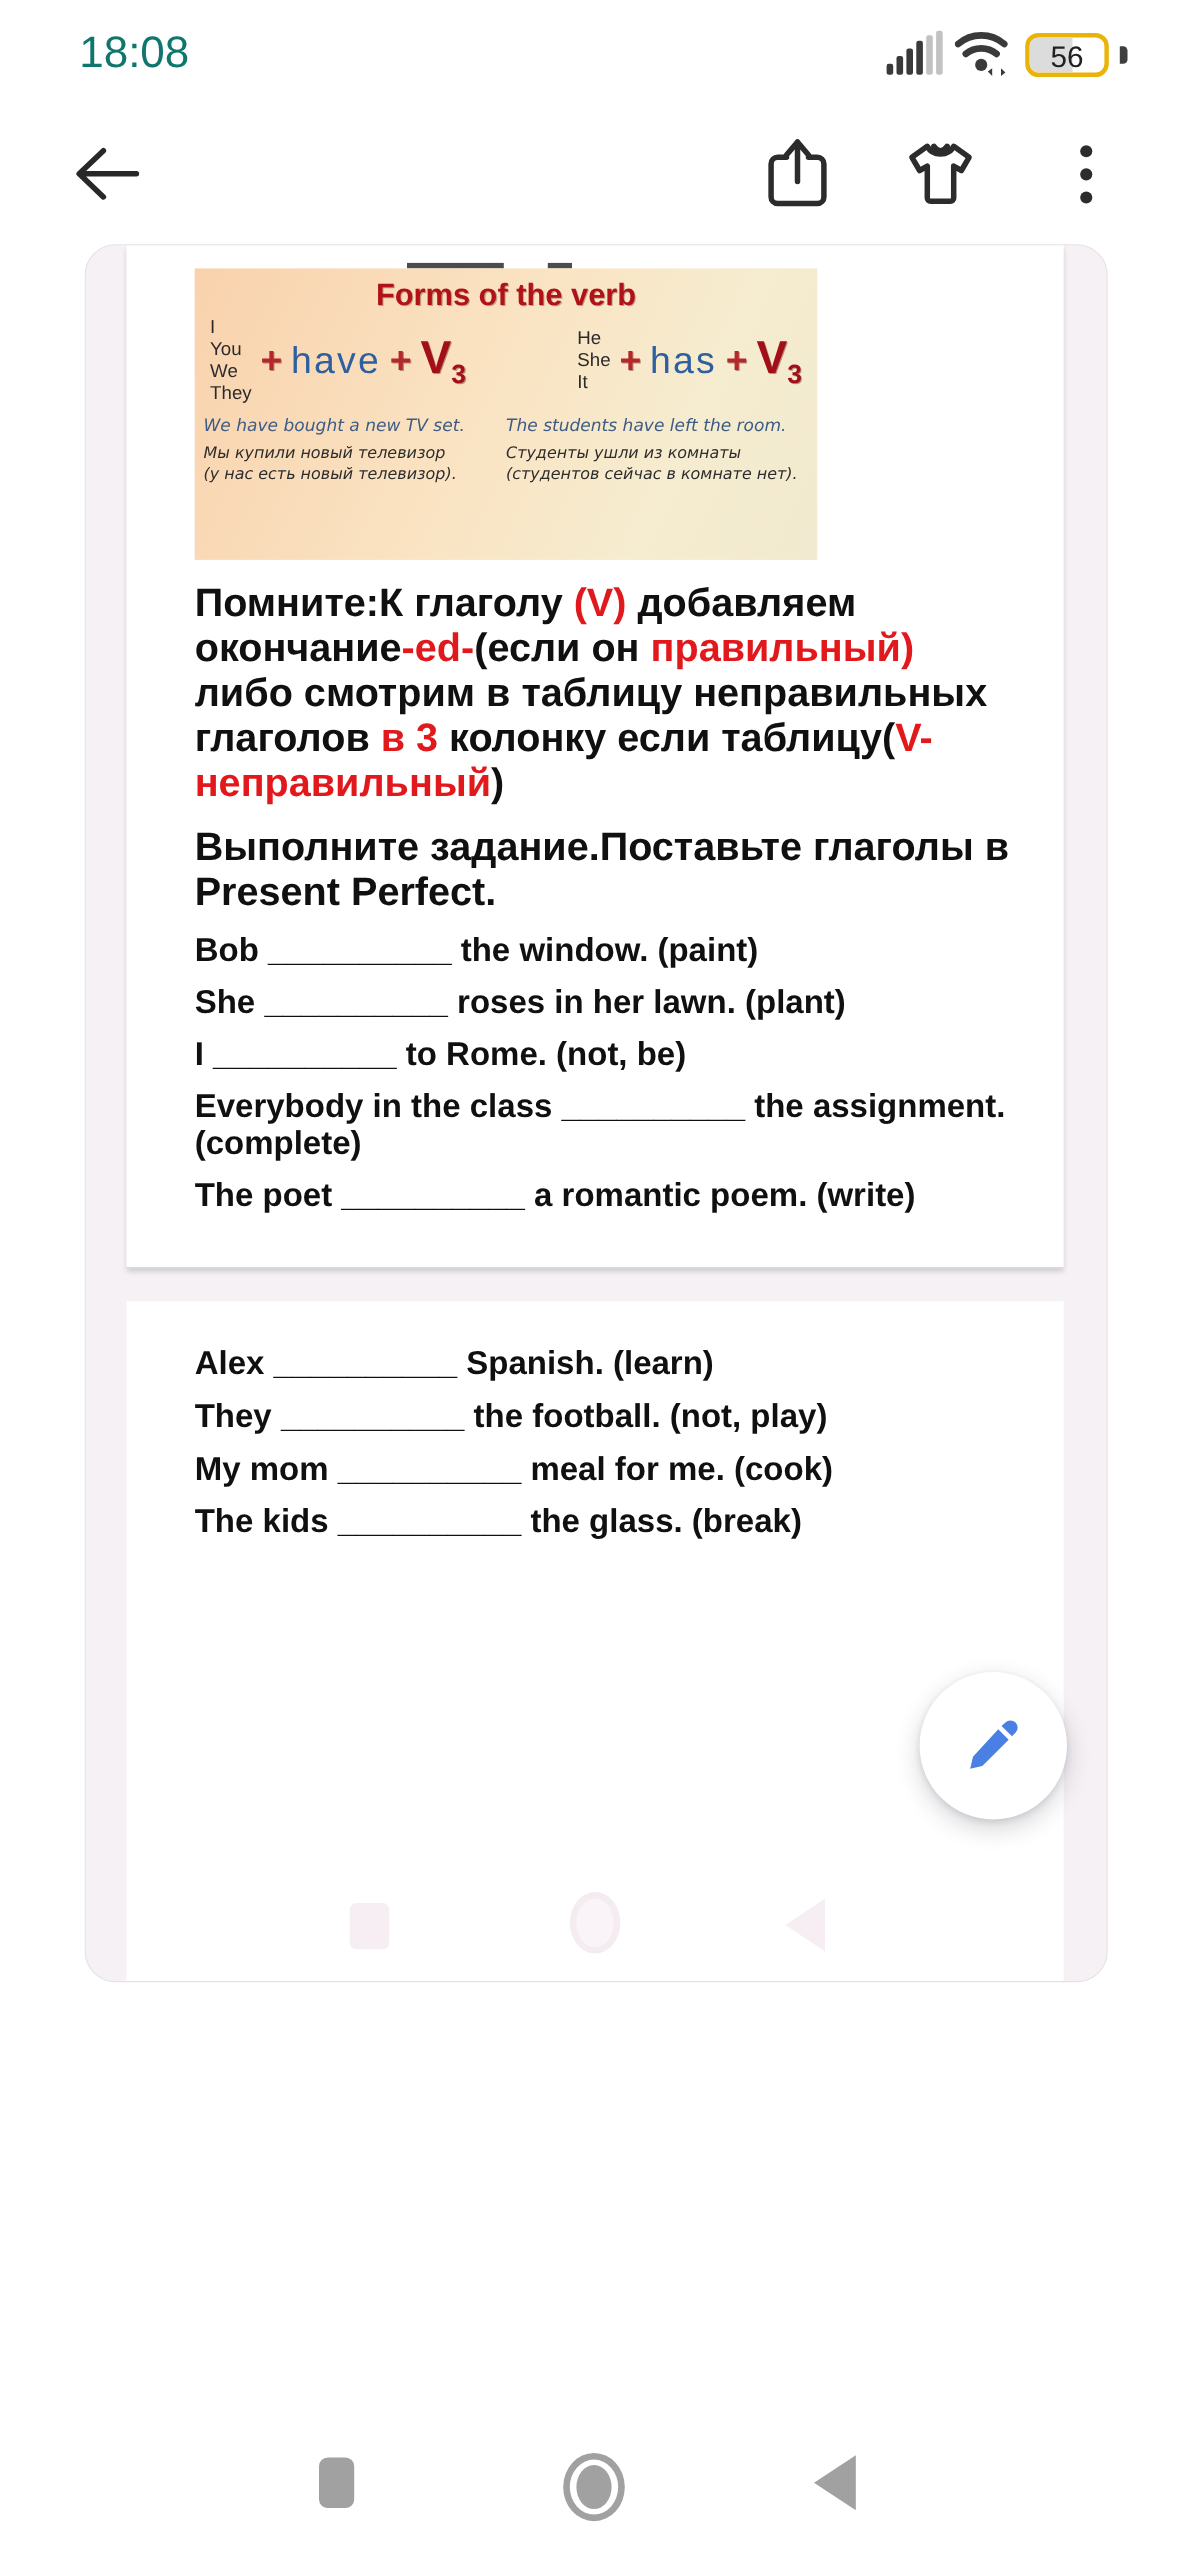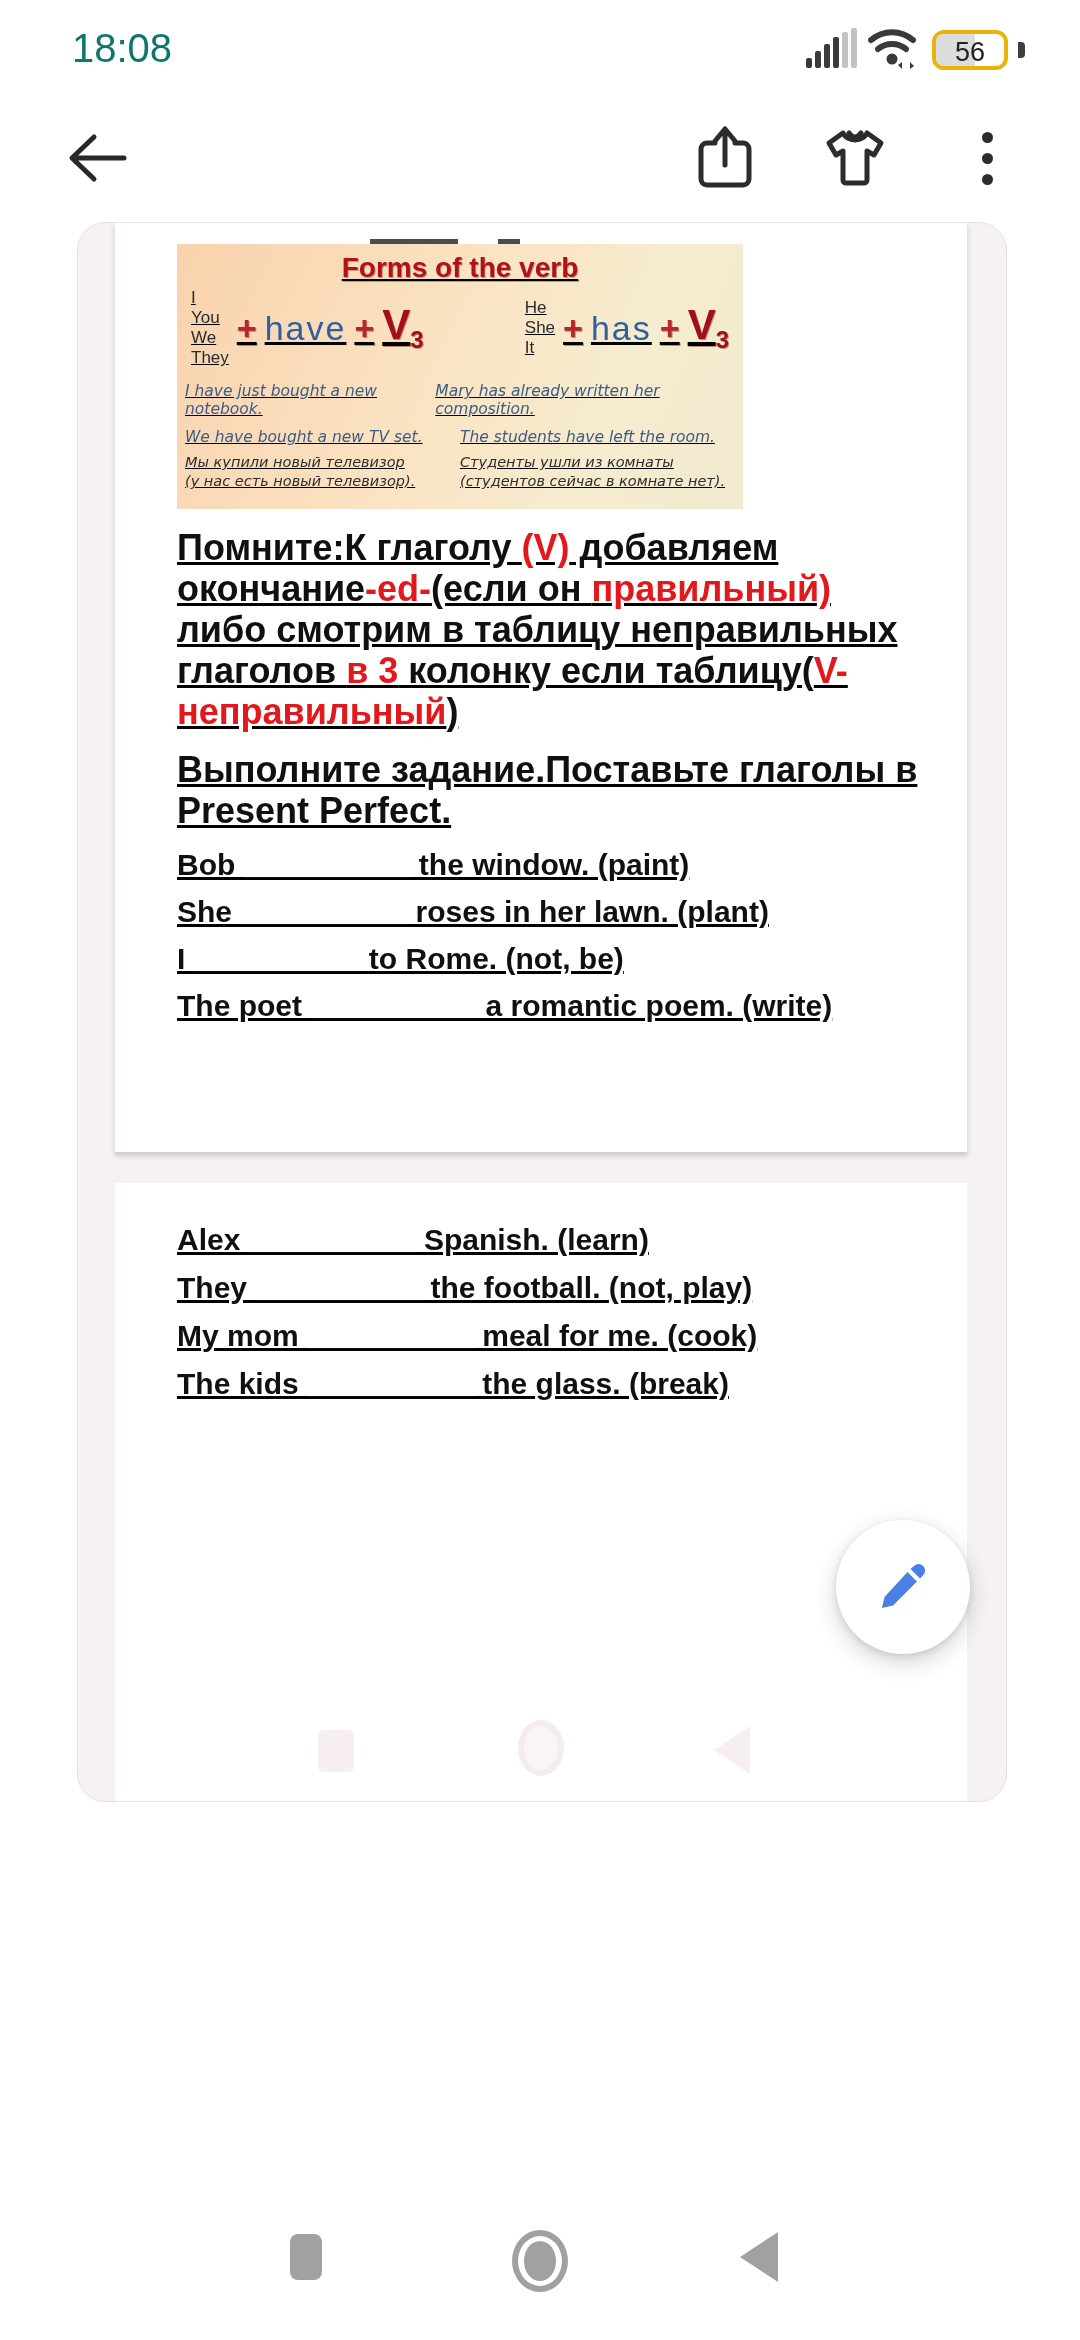--- a/index.html
+++ b/index.html
@@ -20,21 +20,21 @@
   .batt .pct{position:absolute;left:0;right:0;top:3px;text-align:center;font-size:27px;font-weight:500;color:#222;}
   .batt-nub{position:absolute;left:1018px;top:42px;width:7px;height:16px;background:#3f3f3f;border-radius:0 4px 4px 0;}
   
   .toolbar{position:absolute;left:0;top:118px;width:1080px;height:96px;}
   .icon-btn{position:absolute;top:0;width:70px;height:80px;display:flex;align-items:center;justify-content:center;}
   .kebab{display:flex;flex-direction:column;gap:10px;}
   .kebab i{width:11px;height:11px;border-radius:50%;background:#2c2c2c;}
   
   .viewer{position:absolute;left:77px;top:222px;width:930px;height:1580px;background:#f5f1f4;
     border:1px solid #e6e1e5;border-radius:28px;box-sizing:border-box;overflow:hidden;}
-  .page{position:absolute;left:37px;width:852px;background:#ffffff;box-sizing:border-box;text-decoration:underline;}
+  .page{position:absolute;left:37px;width:852px;background:#ffffff;box-sizing:border-box;}
   .page1{top:0;height:930px;border-bottom:1px solid #d2ced2;box-shadow:0 3px 5px rgba(60,50,60,.22);
     padding:21px 48px 0 62px;}
   .page2{top:960px;height:620px;padding:40px 48px 0 62px;}
   
   .artifact{position:absolute;height:5px;background:#4c4c4c;top:16px;}
   
   .gimg{position:relative;width:566px;height:265px;overflow:hidden;
     background:linear-gradient(115deg,#f9d2ad 0%,#fae3c2 45%,#f6eccf 75%,#f1ead0 100%);
     color:#2e2e2e;}
   .gimg-title{text-align:center;margin-top:8px;font-size:28px;font-weight:bold;color:#b01218;
@@ -152,24 +152,20 @@
         <div class="fgroup right">
           <div class="pronouns">He
 She
 It</div>
           <div class="plus">+</div>
           <div class="hverb">has</div>
           <div class="plus">+</div>
           <div class="v3"><span>V</span><sub>3</sub></div>
         </div>
       </div>
-      <div class="exrow">
-        <span>I have just bought a new notebook.</span>
-        <span>Mary has already written her composition.</span>
-      </div>
       <div class="excols">
         <div class="excol">
           <div class="en">We have bought a new TV set.</div>
           <div class="ru">Мы купили новый телевизор
 (у нас есть новый телевизор).</div>
         </div>
         <div class="excol">
           <div class="en">The students have left the room.</div>
           <div class="ru">Студенты ушли из комнаты
 (студентов сейчас в комнате нет).</div>
@@ -177,20 +173,21 @@
       </div>
     </div>
 
     <div class="note"><span>Помните:К глаголу </span><span class="red">(V)</span><span> добавляем окончание</span><span class="red">-ed-</span><span>(если он </span><span class="red">правильный)</span><span> либо смотрим в таблицу неправильных глаголов </span><span class="red">в 3</span><span> колонку если таблицу(</span><span class="red">V-неправильный</span><span>)</span></div>
 
     <div class="task-heading">Выполните задание.Поставьте глаголы в Present Perfect.</div>
 
     <div class="exline" style="margin-top:17px;">Bob __________ the window. (paint)</div>
     <div class="exline">She __________ roses in her lawn. (plant)</div>
     <div class="exline">I __________ to Rome. (not, be)</div>
+    <div class="exline">Everybody in the class __________ the assignment. (complete)</div>
     <div class="exline">The poet __________ a romantic poem. (write)</div>
   </div>
 
   <div class="page page2">
     <div class="exline" style="margin-top:0;">Alex __________ Spanish. (learn)</div>
     <div class="exline">They __________ the football. (not, play)</div>
     <div class="exline">My mom __________ meal for me. (cook)</div>
     <div class="exline">The kids __________ the glass. (break)</div>
   </div>
 </div>

